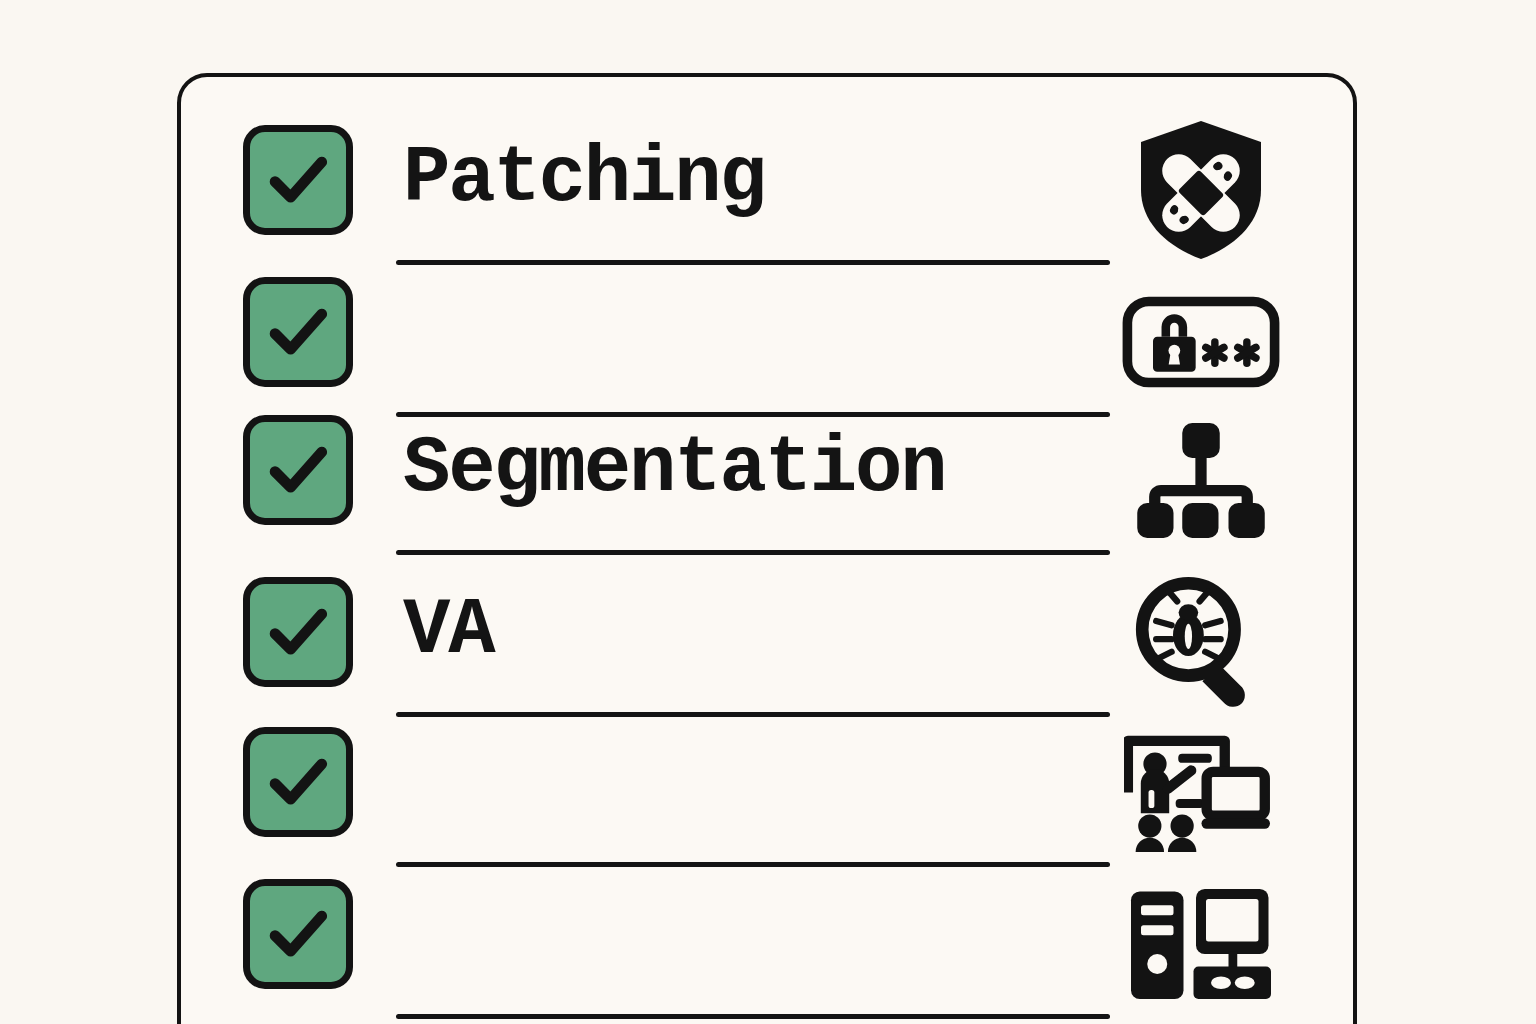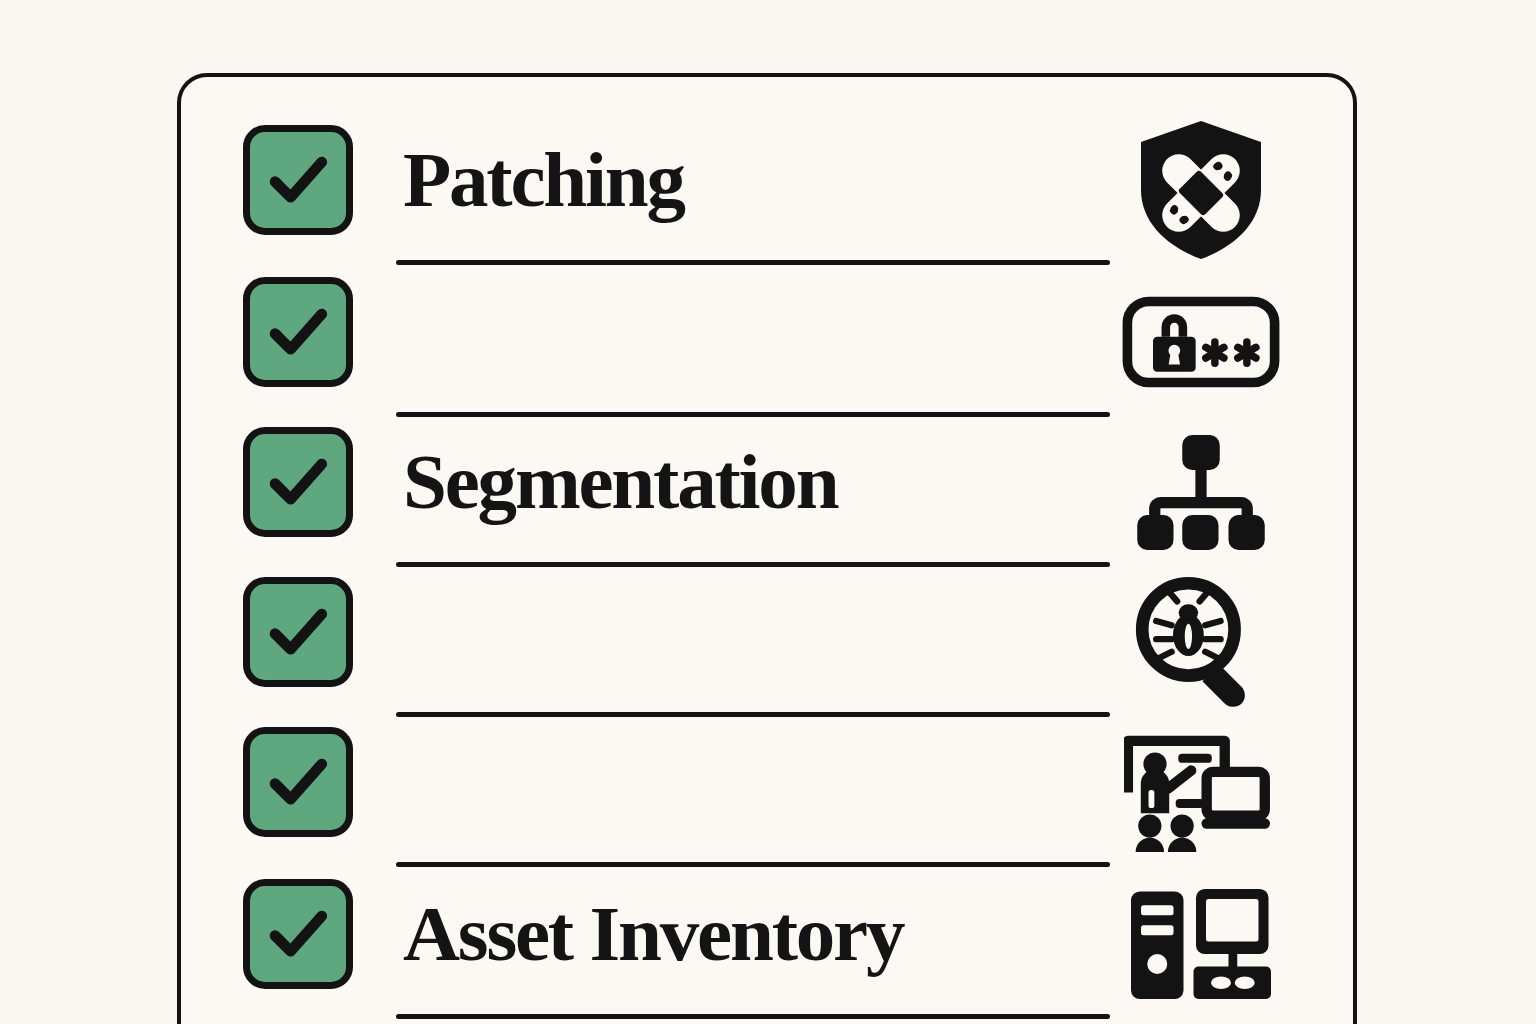--- a/index.html
+++ b/index.html
@@ -65,21 +65,21 @@
   }
 
   
   .row-label {
     position: absolute;
     left: 222px;
     top: 8px;
     height: 112px;
     display: flex;
     align-items: center;
-    font-family: Liberation Serif, serif;
+    font-family: Liberation Mono, monospace;
     font-weight: bold;
     font-size: 79px;
     letter-spacing: -2.2px;
     color: #141414;
     white-space: nowrap;
     line-height: 1;
   }
 
   
   .divider {
@@ -172,21 +172,21 @@
           <g class="ico-fill" stroke="#131313" stroke-width="7" stroke-linecap="round">
             <line x1="118" y1="50" x2="118" y2="70"></line>
             <line x1="109.5" y1="55" x2="126.5" y2="65"></line>
             <line x1="109.5" y1="65" x2="126.5" y2="55"></line>
           </g>
         </svg>
       </div>
       <div class="divider"></div>
     </div>
 
-    <div class="row" style="top:340px">
+    <div class="row" style="top:328px">
       <div class="checkbox">
         <svg viewBox="0 0 100 100">
           <path d="M22 52 L41 71 L79 28" fill="none" stroke="#131313" stroke-width="13" stroke-linecap="round" stroke-linejoin="round"></path>
         </svg>
       </div>
       <div class="row-label">Segmentation</div>
       <div class="row-icon">
         <svg width="140" height="125" viewBox="0 0 110 100">
           <rect class="ico-fill" x="40" y="4" width="30" height="28" rx="8"></rect>
           <path class="ico-stroke" stroke-width="9" stroke-linejoin="round" d="M55 32 V58 M18 68 V63 a5 5 0 0 1 5 -5 H87 a5 5 0 0 1 5 5 V68"></path>
@@ -197,20 +197,21 @@
       </div>
       <div class="divider"></div>
     </div>
 
     <div class="row" style="top:490px">
       <div class="checkbox">
         <svg viewBox="0 0 100 100">
           <path d="M22 52 L41 71 L79 28" fill="none" stroke="#131313" stroke-width="13" stroke-linecap="round" stroke-linejoin="round"></path>
         </svg>
       </div>
+      <div class="row-label">VA</div>
       <div class="row-icon">
         <svg width="140" height="140" viewBox="0 0 100 100">
           <circle class="ico-stroke" cx="41" cy="41" r="33" stroke-width="9"></circle>
           <path class="ico-fill" d="M63 66 L78 81 a9 9 0 0 1 1 13 a9 9 0 0 1 -13 -1 L51 78 Z"></path>
           <g class="ico-fill">
             <ellipse cx="41" cy="45" rx="11" ry="15"></ellipse>
             <ellipse cx="41" cy="29" rx="7" ry="6"></ellipse>
           </g>
           <ellipse class="ico-knock" cx="41" cy="46" rx="2.6" ry="9"></ellipse>
           <g stroke="#131313" stroke-width="4.5" stroke-linecap="round">
@@ -253,21 +254,20 @@
       </div>
       <div class="divider"></div>
     </div>
 
     <div class="row" style="top:792px">
       <div class="checkbox">
         <svg viewBox="0 0 100 100">
           <path d="M22 52 L41 71 L79 28" fill="none" stroke="#131313" stroke-width="13" stroke-linecap="round" stroke-linejoin="round"></path>
         </svg>
       </div>
-      <div class="row-label">Asset Inventory</div>
       <div class="row-icon">
         <svg width="150" height="120" viewBox="0 0 120 96">
           <rect class="ico-fill" x="4" y="6" width="42" height="86" rx="7"></rect>
           <rect class="ico-knock" x="12" y="17" width="26" height="8" rx="2"></rect>
           <rect class="ico-knock" x="12" y="33" width="26" height="8" rx="2"></rect>
           <circle class="ico-knock" cx="25" cy="64" r="8"></circle>
           <rect class="ico-fill" x="56" y="4" width="58" height="52" rx="7"></rect>
           <rect class="ico-knock" x="64" y="12" width="42" height="34" rx="2"></rect>
           <rect class="ico-fill" x="82" y="54" width="7" height="14"></rect>
           <rect class="ico-fill" x="54" y="66" width="62" height="26" rx="4"></rect>

